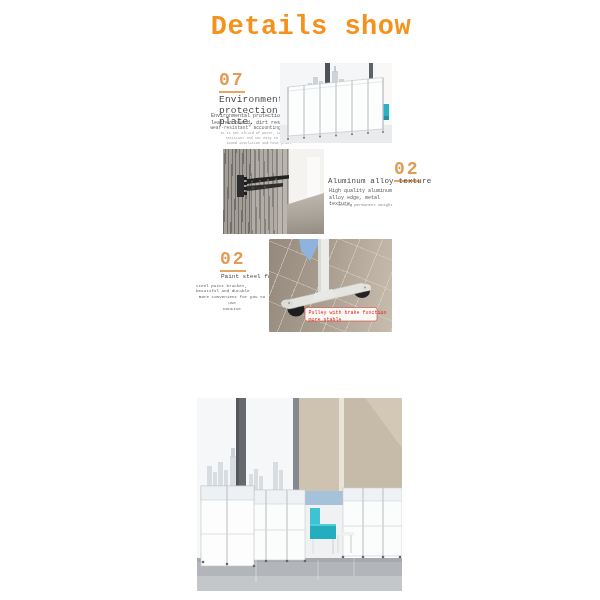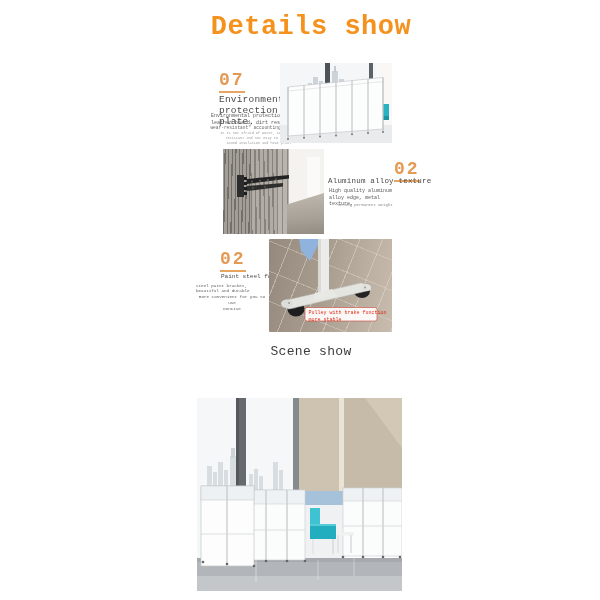--- a/index.html
+++ b/index.html
@@ -179,21 +179,20 @@
         </g>
         <g>
           <rect x="36" y="68.5" width="72" height="13.5" rx="2" fill="#ffffff" opacity="0.93" stroke="#cc3a2b" stroke-width="0.6"></rect>
           <text transform="translate(39.5,75) scale(0.5)" font-size="10" fill="#e52b17">Pulley with brake function</text>
           <text transform="translate(39.5,81.5) scale(0.5)" font-size="10" fill="#e52b17">more stable</text>
         </g>
       </svg>
     </div>
   </div>
 
-  <div class="abs scene-title">Scene show</div>
 
   <svg class="img img4" viewBox="0 0 205 193">
     <rect width="205" height="193" fill="#ffffff"></rect>
     <rect x="0" y="0" width="118" height="162" fill="#f6f7f8"></rect>
     <g fill="#d8dde2">
       <rect x="10" y="68" width="5" height="24"></rect>
         <rect x="16" y="74" width="4" height="18"></rect>
       <rect x="21" y="64" width="5" height="28"></rect>
         <rect x="27" y="72" width="4" height="20"></rect>
       <rect x="33" y="58" width="6" height="34"></rect>

